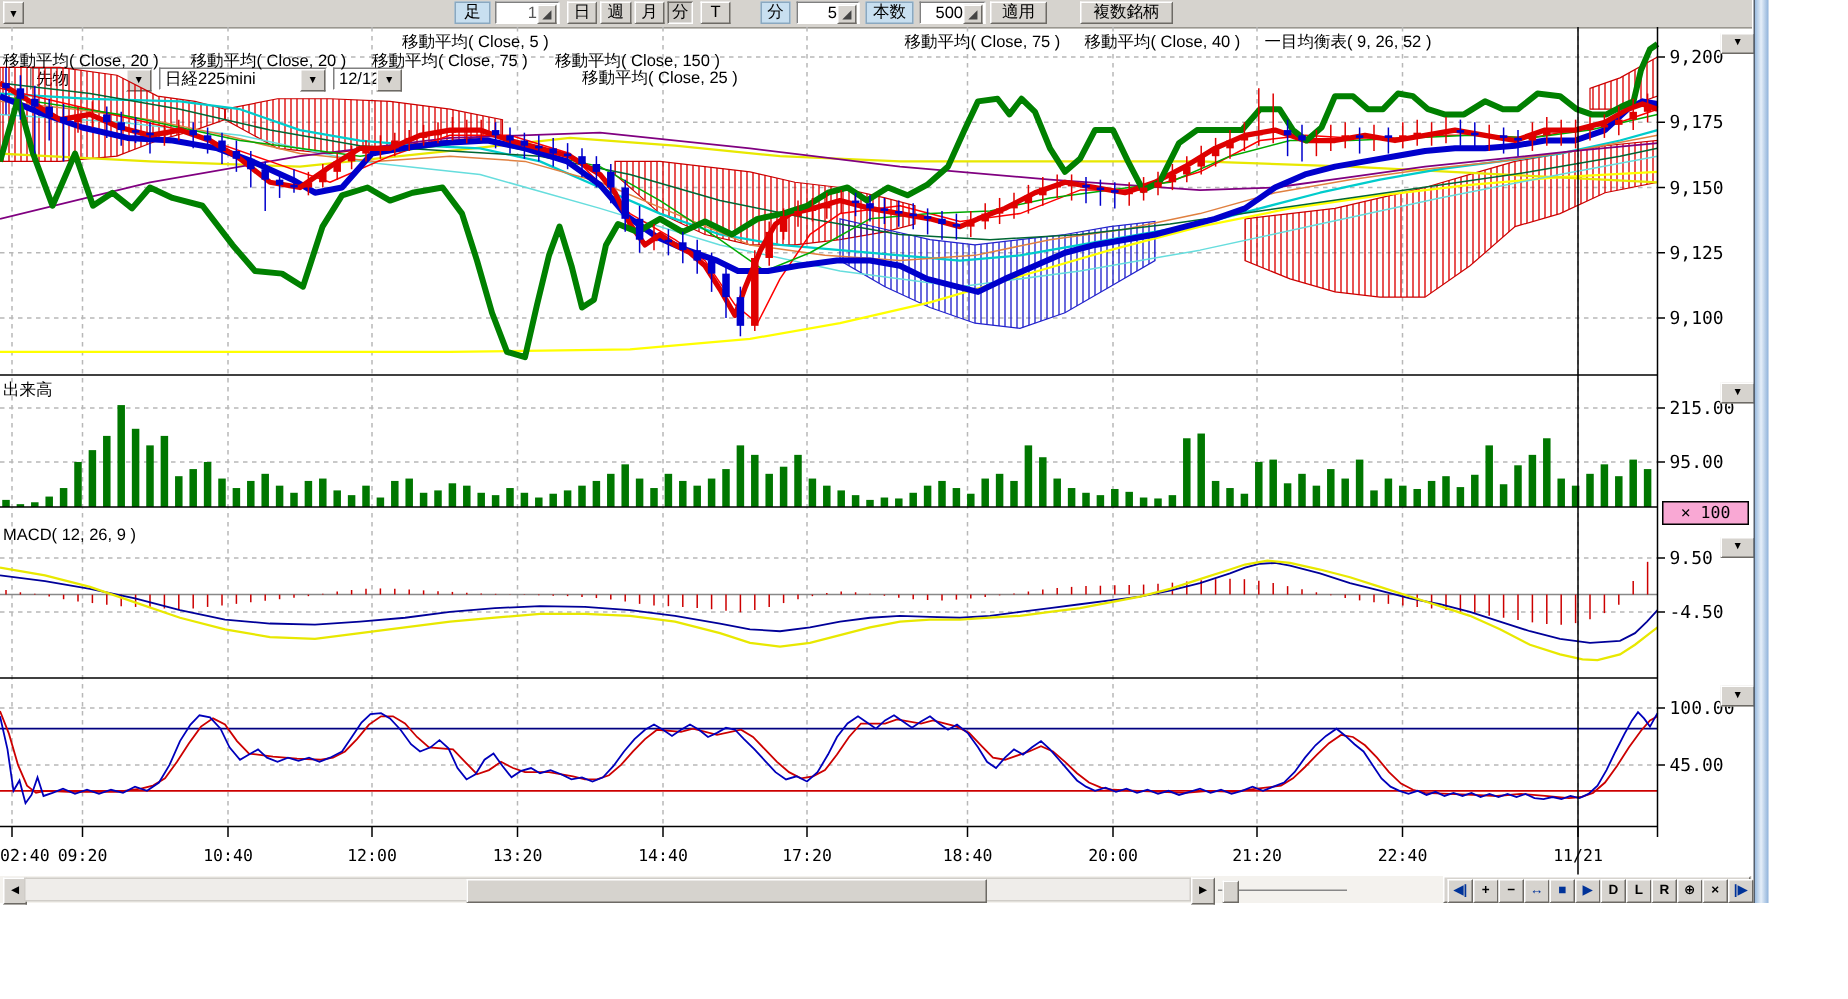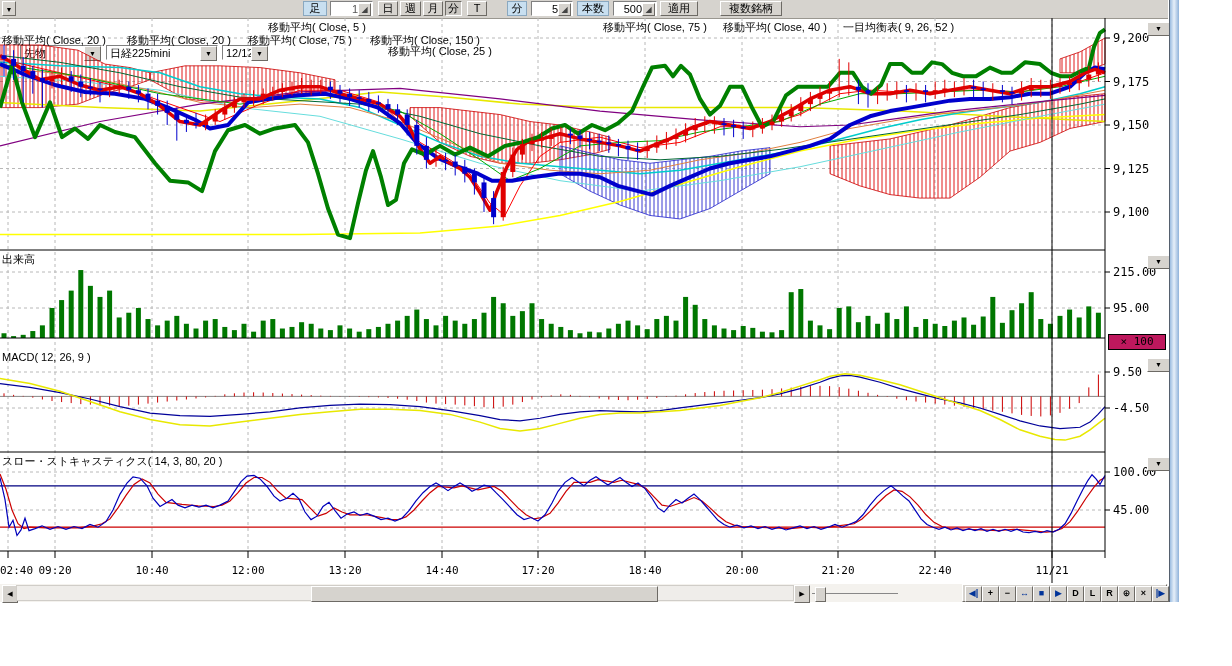--- a/index.html
+++ b/index.html
@@ -13,21 +13,21 @@
   .combo{background:#fff;border:1px solid;border-color:#808080 #ffffff #ffffff #808080;margin-top:44px;}
   .combo .val{position:absolute;left:3px;top:1px;font-size:11px;white-space:nowrap;}
   .combo .arr{position:absolute;right:0;top:0;width:15px;height:13px;background:#d6d3ce;border:1px solid;border-color:#ffffff #6d6a65 #6d6a65 #ffffff;font-size:7px;line-height:13px;text-align:center;color:#000;}
   .tile{background:#c8dff0;border:1px solid #8aa8c0;text-align:center;color:#000;}
   .spin{background:#fff;border:1px solid;border-color:#808080 #ffffff #ffffff #808080;}
   .spin .v{position:absolute;right:14px;top:1px;font-size:11px;color:#555;}
   .spin .w{position:absolute;right:1px;top:1px;width:11px;height:11px;background:#d6d3ce;border:1px solid;border-color:#fff #6d6a65 #6d6a65 #fff;font-size:8px;line-height:11px;color:#444;text-align:center;}
   
   .legend{position:absolute;font-size:11px;color:#000;white-space:nowrap;background:rgba(255,255,255,0.0);}
   .ptitle{position:absolute;font-size:11px;color:#000;white-space:nowrap;}
-  .scalebox{position:absolute;left:1108px;top:334px;width:56px;height:14px;border:1px solid #000;background:#be185d;font-size:11px;font-family:"DejaVu Sans Mono",monospace;text-align:center;line-height:14px;}
+  .scalebox{position:absolute;left:1108px;top:334px;width:56px;height:14px;border:1px solid #000;background:#f9a8d4;font-size:11px;font-family:"DejaVu Sans Mono",monospace;text-align:center;line-height:14px;}
   .panmenu{position:absolute;left:1147px;width:21px;height:12px;background:#d6d3ce;border:1px solid;border-color:#ffffff #6d6a65 #6d6a65 #ffffff;font-size:7px;line-height:11px;text-align:center;color:#000;}
   .vstrip{position:absolute;left:1169px;top:0;width:9px;height:602px;border-left:1px solid #55606e;background:linear-gradient(90deg,#9bbce0 0%,#e6eff9 45%,#8fb2da 100%);}
   
   .brow{position:absolute;left:0;top:584px;width:1168px;height:18px;background:#f4f2ee;}
   .sbtn{position:absolute;top:1px;width:14px;height:16px;background:#d6d3ce;border:1px solid;border-color:#ffffff #6d6a65 #6d6a65 #ffffff;font-size:7px;line-height:15px;text-align:center;color:#000;}
   .strack{position:absolute;left:16px;top:1px;width:778px;height:16px;background:#efedea;border:1px solid #d0cdc8;box-sizing:border-box;}
   .sthumb{position:absolute;left:294px;top:0;width:345px;height:14px;background:#d6d3ce;border:1px solid;border-color:#ffffff #6d6a65 #6d6a65 #ffffff;}
   .sliderline{position:absolute;left:812px;top:9px;width:86px;height:1px;background:#888;}
   .sliderthumb{position:absolute;left:815px;top:3px;width:9px;height:13px;background:#d6d3ce;border:1px solid;border-color:#ffffff #6d6a65 #6d6a65 #ffffff;}
   .navgroup{position:absolute;left:962px;top:0;width:205px;height:18px;background:#d6d3ce;border:1px solid;border-color:#ffffff #6d6a65 #6d6a65 #ffffff;box-sizing:border-box;}
@@ -682,21 +682,20 @@
   <div class="legend" style="left:603px;top:20px;">移動平均( Close, 75 )</div>
   <div class="legend" style="left:723px;top:20px;">移動平均( Close, 40 )</div>
   <div class="legend" style="left:843px;top:20px;">一目均衡表( 9, 26, 52 )</div>
   <div class="legend" style="left:2px;top:33px;">移動平均( Close, 20 )</div>
   <div class="legend" style="left:127px;top:33px;">移動平均( Close, 20 )</div>
   <div class="legend" style="left:248px;top:33px;">移動平均( Close, 75 )</div>
   <div class="legend" style="left:370px;top:33px;">移動平均( Close, 150 )</div>
 
   <div class="ptitle" style="left:2px;top:252px;">出来高</div>
   <div class="ptitle" style="left:2px;top:351px;">MACD( 12, 26, 9 )</div>
-  <div class="ptitle" style="left:2px;top:454px;">スロー・ストキャスティクス( 14, 3, 80, 20 )</div>
   <div class="scalebox">× 100</div>
 
   <div class="panmenu" style="top:22px;">▼</div>
   <div class="panmenu" style="top:255px;">▼</div>
   <div class="panmenu" style="top:358px;">▼</div>
   <div class="panmenu" style="top:457px;">▼</div>
 
   <div class="vstrip"></div>
 
   <div class="brow">

